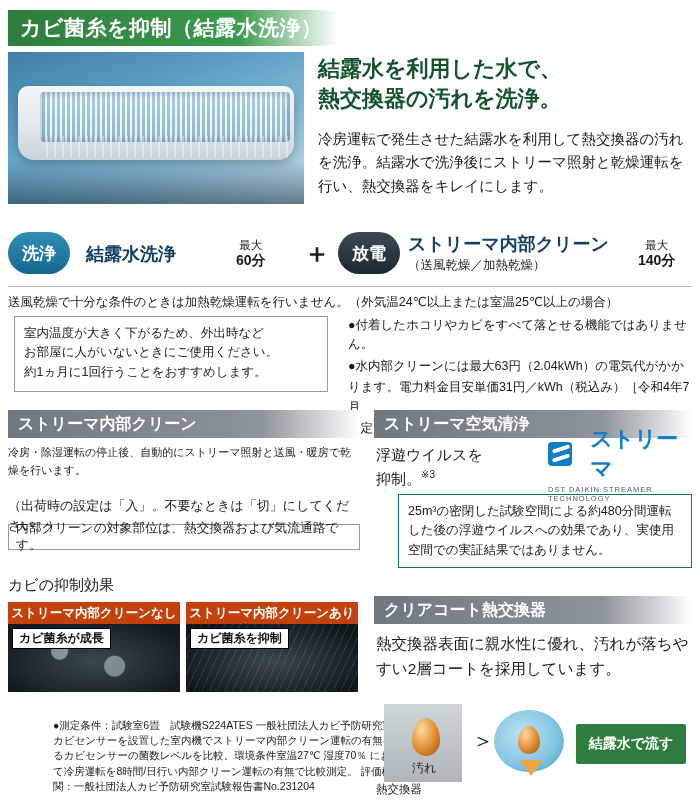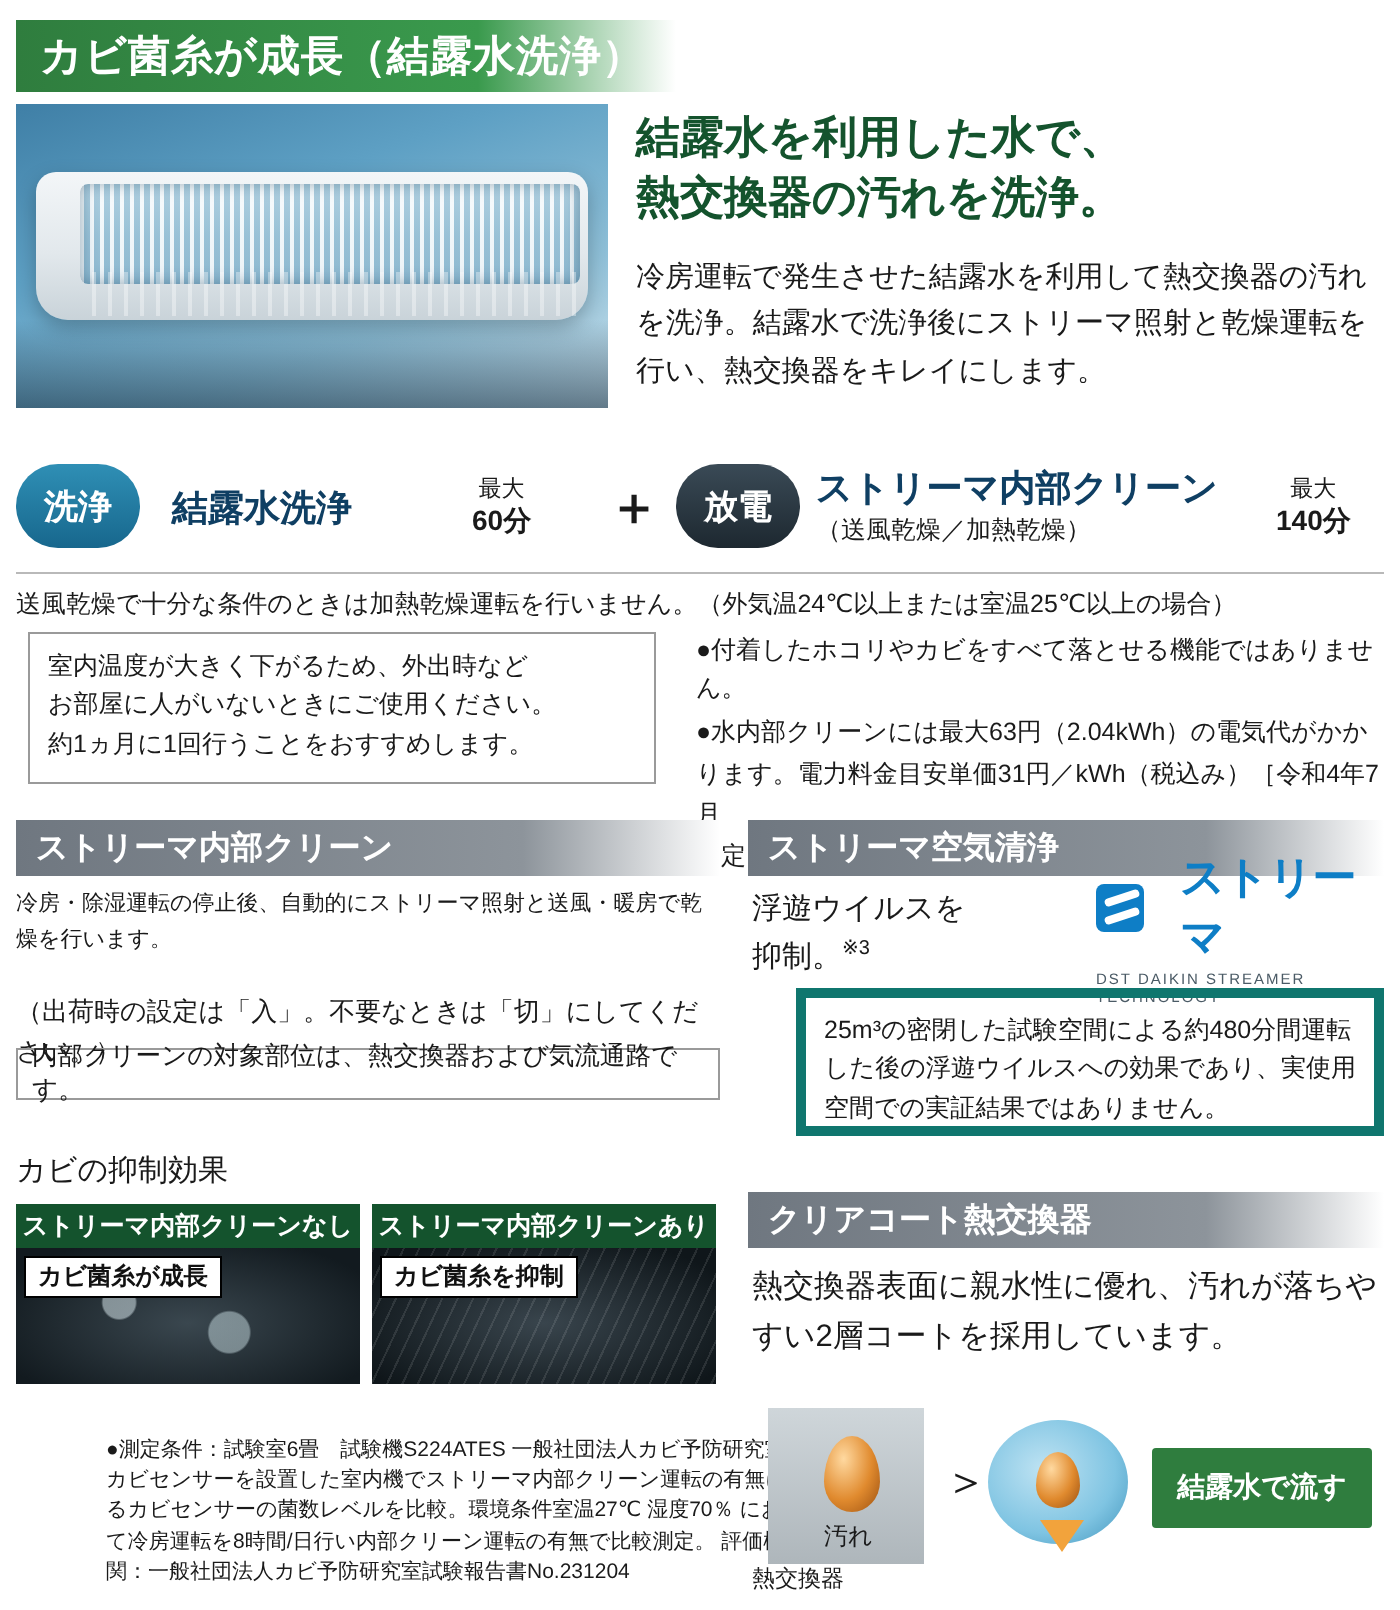--- a/index.html
+++ b/index.html
@@ -132,21 +132,21 @@
     border: 1px solid #9a9a9a; font-size: 12.8px; display: flex; align-items: center;
     padding-left: 7px; color: #1a1a1a;
   }
   .l-kabi-title {
     position: absolute; left: 8px; top: 576px; font-size: 15px; color: #1a1a1a;
   }
   .cmp { position: absolute; top: 602px; width: 172px; }
   .cmp.a { left: 8px; }
   .cmp.b { left: 186px; }
   .cmp-head {
-    height: 22px; background: #14532d; color: #fff; font-size: 12.5px; font-weight: bold;
+    height: 22px; background: #c2410c; color: #fff; font-size: 12.5px; font-weight: bold;
     display: flex; align-items: center; justify-content: center;
   }
   .cmp-photo {
     height: 68px; position: relative; overflow: hidden;
     background: radial-gradient(ellipse at 50% 60%, #2f3b43 0%, #131a1f 85%);
   }
   .cmp-photo.mold {
     background:
       radial-gradient(circle at 30% 40%, rgba(210,225,230,0.55) 0 8px, rgba(0,0,0,0) 9px),
       radial-gradient(circle at 62% 62%, rgba(200,220,225,0.5) 0 10px, rgba(0,0,0,0) 11px),
@@ -183,21 +183,21 @@
   }
   .sl-mark::before, .sl-mark::after {
     content: ""; position: absolute; background: #fff; border-radius: 2px;
   }
   .sl-mark::before { left: 4px; top: 5px; width: 18px; height: 4px; transform: rotate(-18deg); }
   .sl-mark::after { left: 4px; top: 14px; width: 18px; height: 4px; transform: rotate(-18deg); }
   .sl-word { color: #0e7ec6; font-size: 22px; font-weight: bold; letter-spacing: -0.5px; }
   .sl-sub { font-size: 7.5px; color: #4b5b66; letter-spacing: 1px; margin-top: 1px; }
   .r-box {
     position: absolute; left: 398px; top: 494px; width: 294px; height: 74px;
-    border: 5px solid #0f766e; font-size: 12.5px; line-height: 1.55;
+    border: 1px solid #0f766e; font-size: 12.5px; line-height: 1.55;
     padding: 7px 9px; color: #1a1a1a;
   }
   .r-text2 {
     position: absolute; left: 376px; top: 632px; width: 316px;
     font-size: 15.5px; line-height: 1.6; color: #1a1a1a;
   }
 
   
   .coat { position: absolute; left: 376px; top: 700px; width: 316px; height: 96px; }
   .coat-plate {
@@ -239,21 +239,21 @@
     display: flex; align-items: center; justify-content: center; text-align: center;
     line-height: 1.25; border-radius: 2px;
   }
 </style>
 </head>
 <body>
 
 <div class="page">
 
   <div class="banner">
-    <span class="banner-title">カビ菌糸が成長（結露水洗浄）</span>
+    <span class="banner-title">カビ菌糸を抑制（結露水洗浄）</span>
   </div>
 
   <div class="hero-photo">
     <div class="ac-body">
       <div class="ac-coil"></div>
       <div class="ac-drops"></div>
     </div>
     <div class="ac-shadow"></div>
   </div>
 

